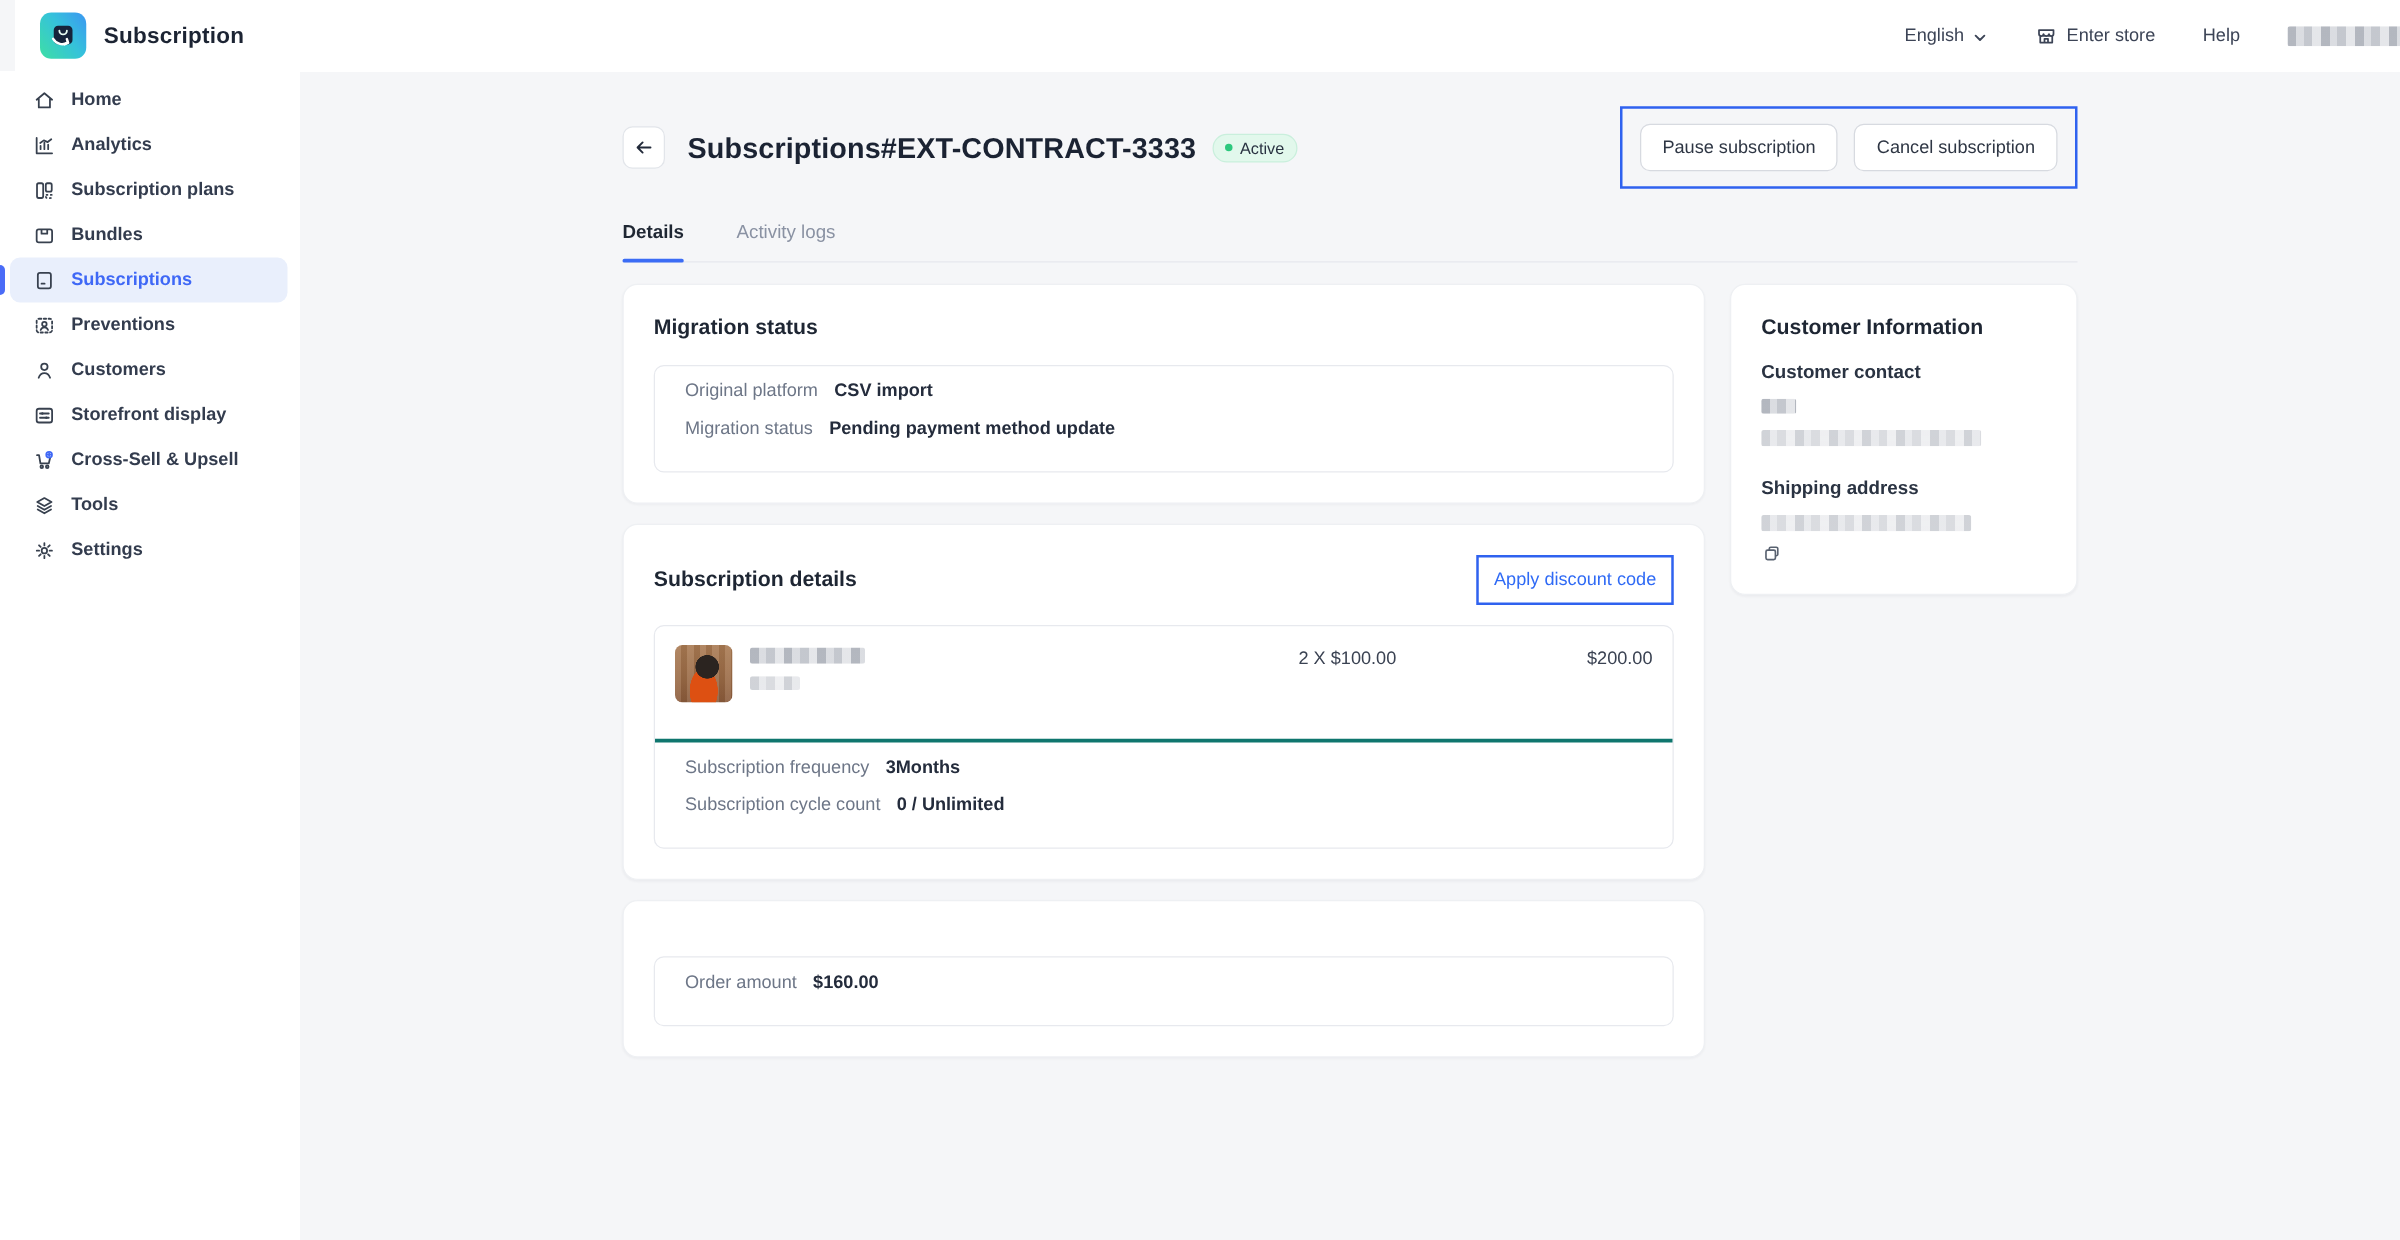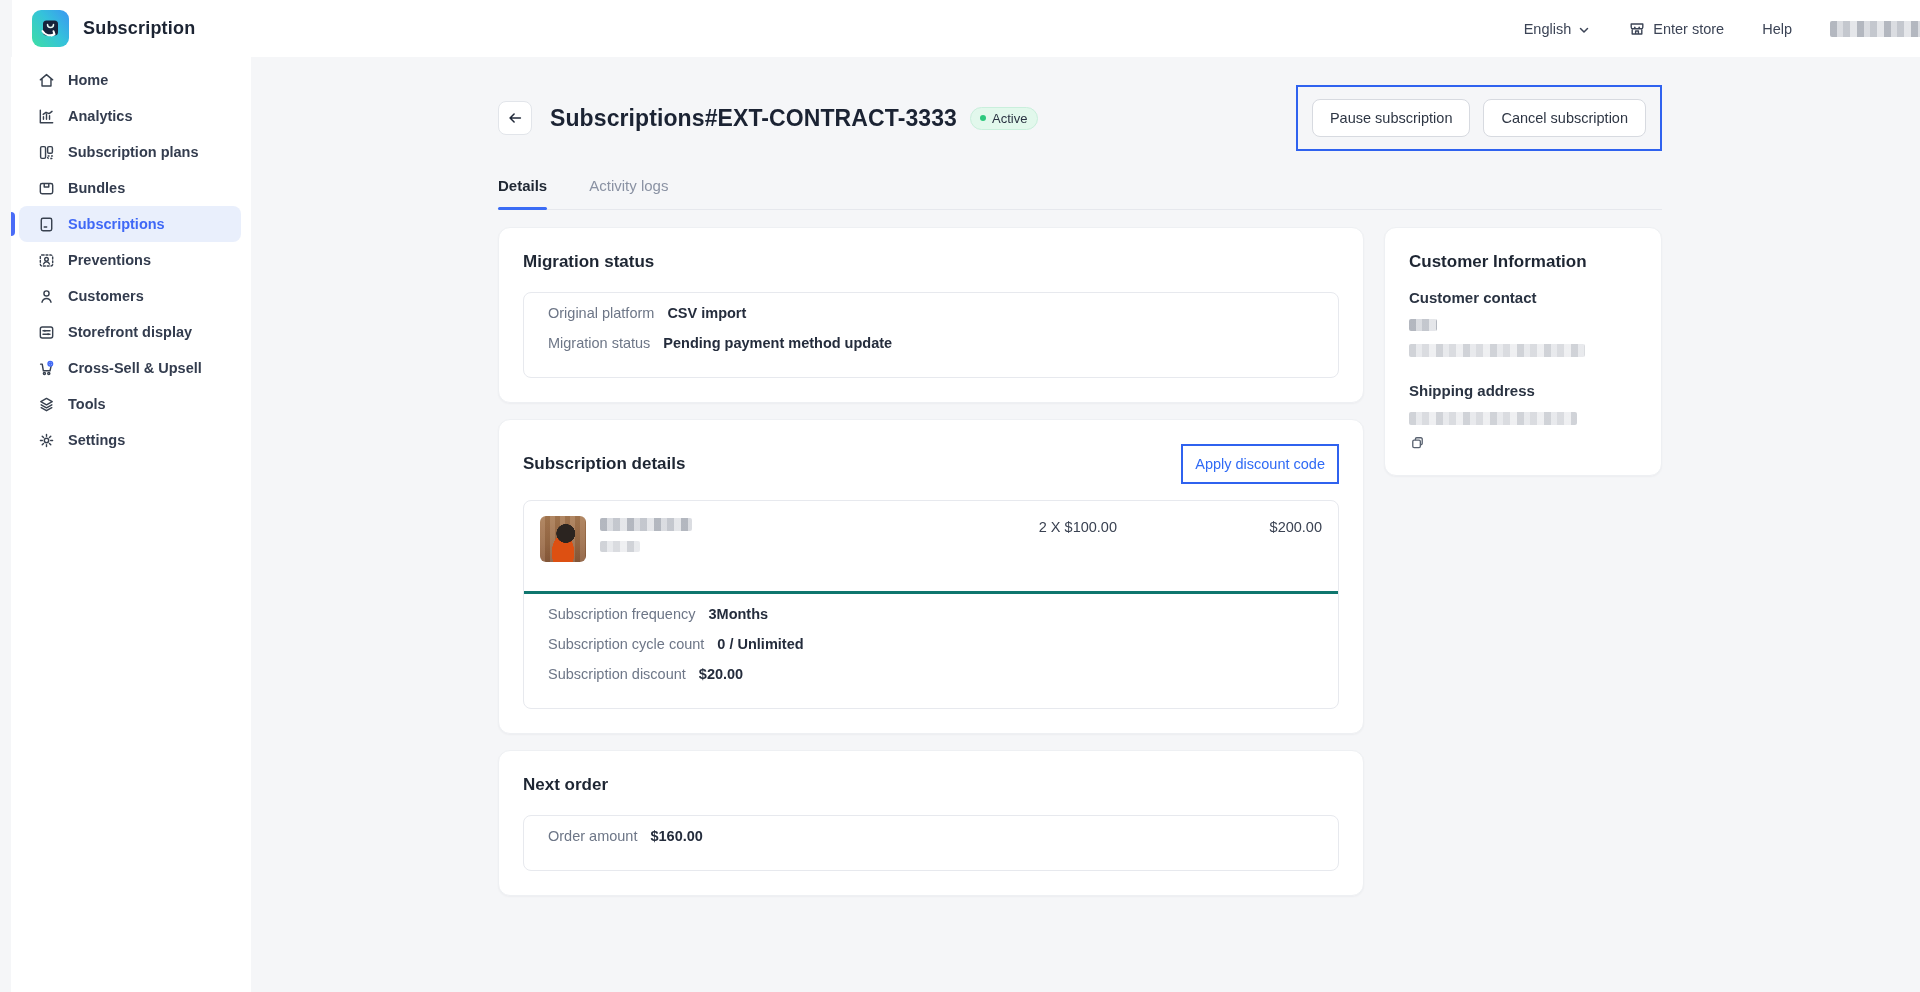--- a/index.html
+++ b/index.html
@@ -23,21 +23,21 @@
     background:linear-gradient(52deg,#3edfa4 0%,#35c2db 55%,#3b96f2 100%);
     display:flex; align-items:center; justify-content:center;
   }
   .brand-title { font-size:18px; font-weight:700; color:#1c2433; letter-spacing:.2px; }
   .topbar-right { margin-left:auto; display:flex; align-items:center; gap:38px; padding-right:10px; }
   .top-link { display:flex; align-items:center; gap:7px; font-size:14.5px; color:#3c4456; cursor:pointer; }
   .top-link .chev { margin-top:2px; }
 
   
   .sidebar {
-    position:fixed; top:57px; left:11px; width:240px; height:935px;
+    position:fixed; top:57px; left:0; width:240px; height:935px;
     background:#fff; padding:5px 10px 0 8px; z-index:10;
   }
   .nav-item {
     position:relative; display:flex; align-items:center; gap:12px;
     height:36px; padding:0 8px 0 18px; border-radius:8px;
     font-size:14.5px; font-weight:600; color:#333c4e; cursor:pointer;
   }
   .nav-item .ic { color:#38414f; flex:0 0 auto; }
   .nav-item.active { background:#e9effc; color:#3f68f6; }
   .nav-item.active::before {
@@ -342,30 +342,25 @@
             </div>
             <div class="kv-rows">
               <div class="kv-row">
                 <span class="kv-label">Subscription frequency</span>
                 <span class="kv-value">3Months</span>
               </div>
               <div class="kv-row">
                 <span class="kv-label">Subscription cycle count</span>
                 <span class="kv-value">0 / Unlimited</span>
               </div>
-              <div class="kv-row">
-                <span class="kv-label">Subscription discount</span>
-                <span class="kv-value">$20.00</span>
-              </div>
             </div>
           </div>
         </div>
 
         <div class="card">
-          <div class="card-heading">Next order</div>
           <div class="inner-box kv-rows">
             <div class="kv-row">
               <span class="kv-label">Order amount</span>
               <span class="kv-value">$160.00</span>
             </div>
           </div>
         </div>
 
       </div>
 

